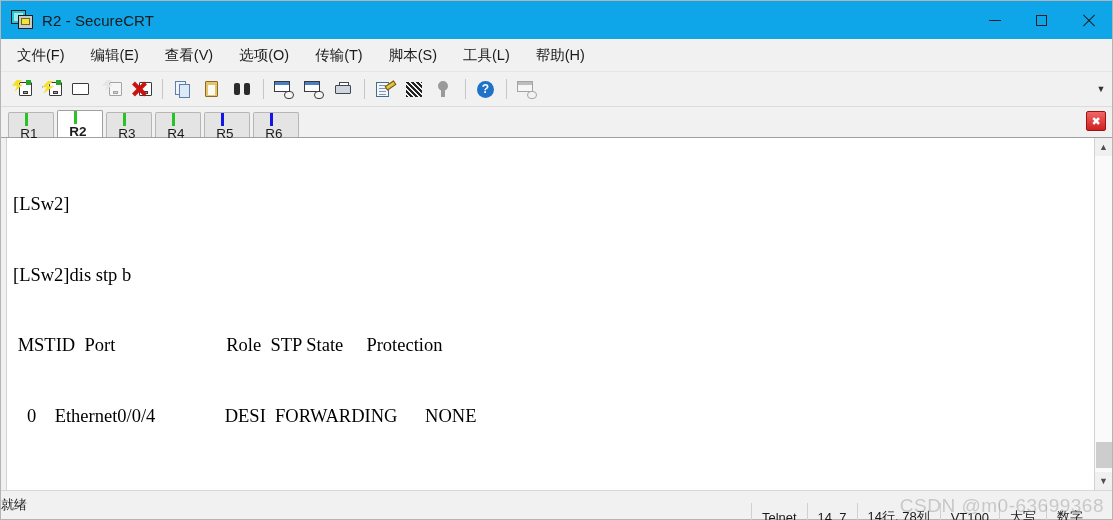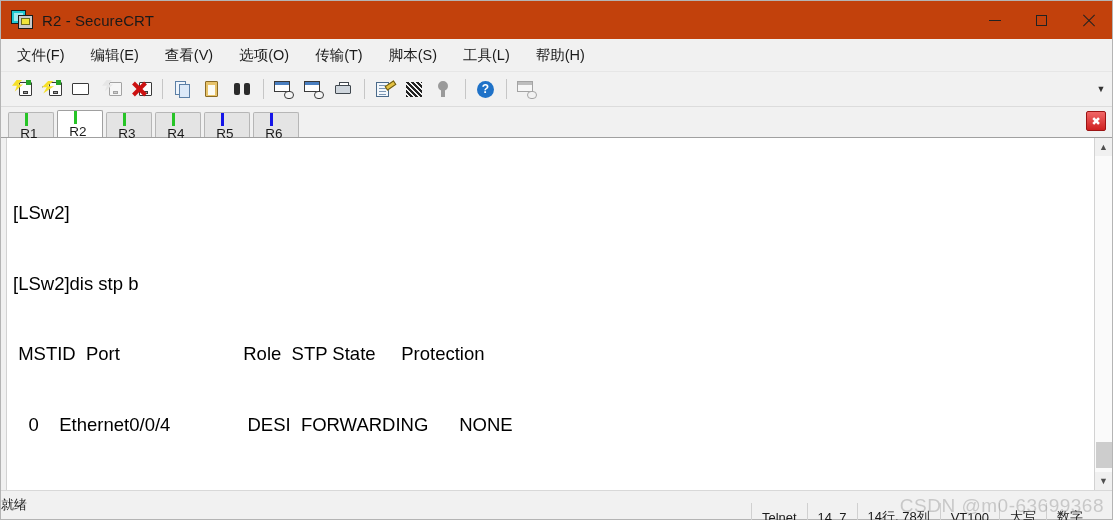--- a/index.html
+++ b/index.html
@@ -11,21 +11,21 @@
   }
   .app{
     width:1113px;height:520px;position:relative;
     background:#ffffff;
     border:1px solid #b4b4b4;
     box-sizing:border-box;
     display:flex;flex-direction:column;
   }
   
   .titlebar{
-    height:38px;min-height:38px;background:#c2410c;
+    height:38px;min-height:38px;background:#0ea5e9;
     display:flex;align-items:center;
     position:relative;
   }
   .app-icon{
     width:22px;height:20px;margin-left:10px;margin-right:9px;
     position:relative;flex:none;
   }
   .app-icon .mon-back{
     position:absolute;left:0;top:0;width:15px;height:14px;
     background:#20c8d2;border:1px solid #1a1a1a;box-sizing:border-box;
@@ -210,40 +210,40 @@
   .tab{
     height:25px;min-width:46px;margin-right:3px;
     display:flex;align-items:center;padding:0 11px 0 7px;
     background:#e4e4e4;border:1px solid #b6b6b6;border-bottom:none;
     border-radius:2px 2px 0 0;font-size:13.5px;color:#1b1b1b;
     box-sizing:border-box;
     flex-direction:column;
   }
   .tab.active{
     background:#ffffff;height:27px;border-color:#a0a0a0;
-    font-weight:normal;
+    font-weight:bold;
     text-align:center;
   }
   .tab .bar{width:3px;height:13px;margin-right:6px;display:block;flex:none;}
   .tab-close{
     position:absolute;right:6px;top:4px;width:20px;height:20px;
     background:linear-gradient(#f16666,#cf2020);
     border:1px solid #9b1414;border-radius:2px;
     display:flex;align-items:center;justify-content:center;
     color:#fff;font-size:11px;font-weight:bold;box-sizing:border-box;
   }
 
   
   .termwrap{flex:1;display:flex;background:#ffffff;position:relative;overflow:hidden;}
   .term-gutter{width:5px;background:#f1f1f1;border-right:1px solid #d2d2d2;flex:none;}
   .terminal{
     flex:1;background:#ffffff;color:#000000;
-    font-family:Liberation Sans, sans-serif;
+    font-family:Liberation Serif, serif;
     font-size:18.5px;line-height:23.5px;
-    padding:16px 0 0 6px;white-space:pre;overflow:hidden;
+    padding:8px 0 0 6px;white-space:pre;overflow:hidden;
     letter-spacing:0px;
   }
   .term-line{height:23.5px;display:block;}
 
   
   .scrollbar{
     width:18px;flex:none;background:#f0f0f0;border-left:1px solid #d2d2d2;
     display:flex;flex-direction:column;align-items:center;
     box-sizing:border-box;
   }

